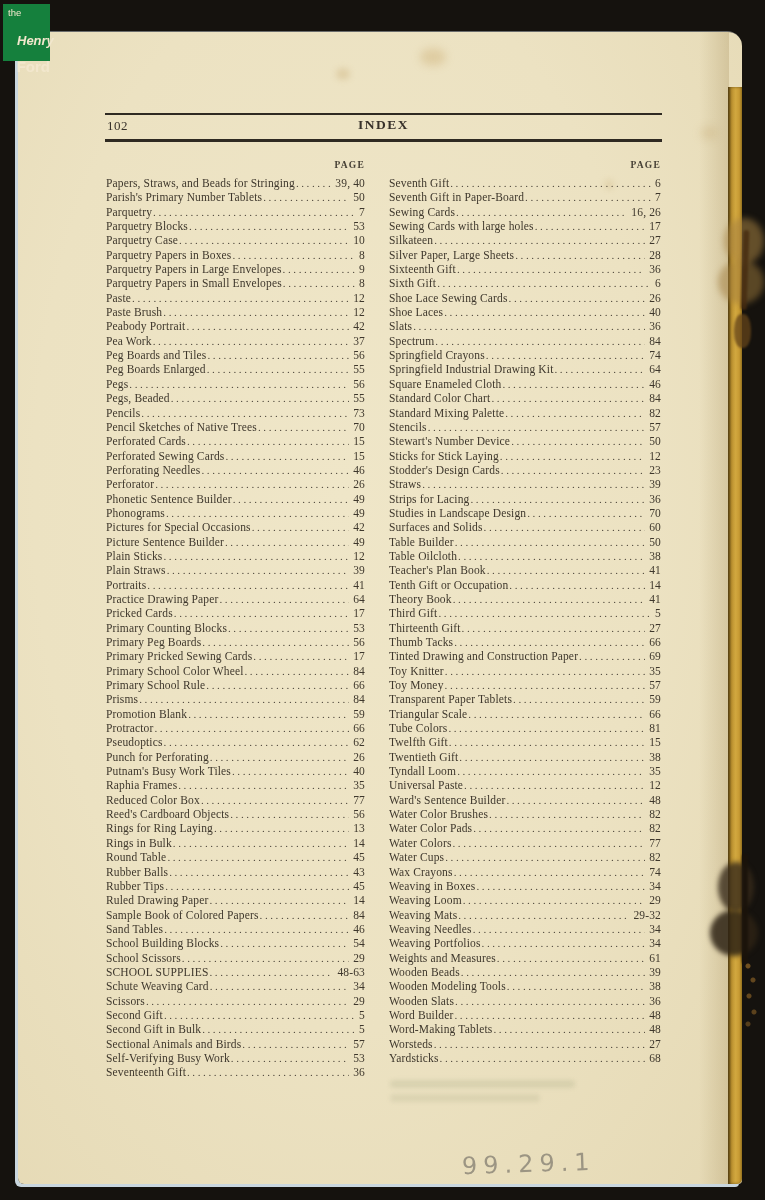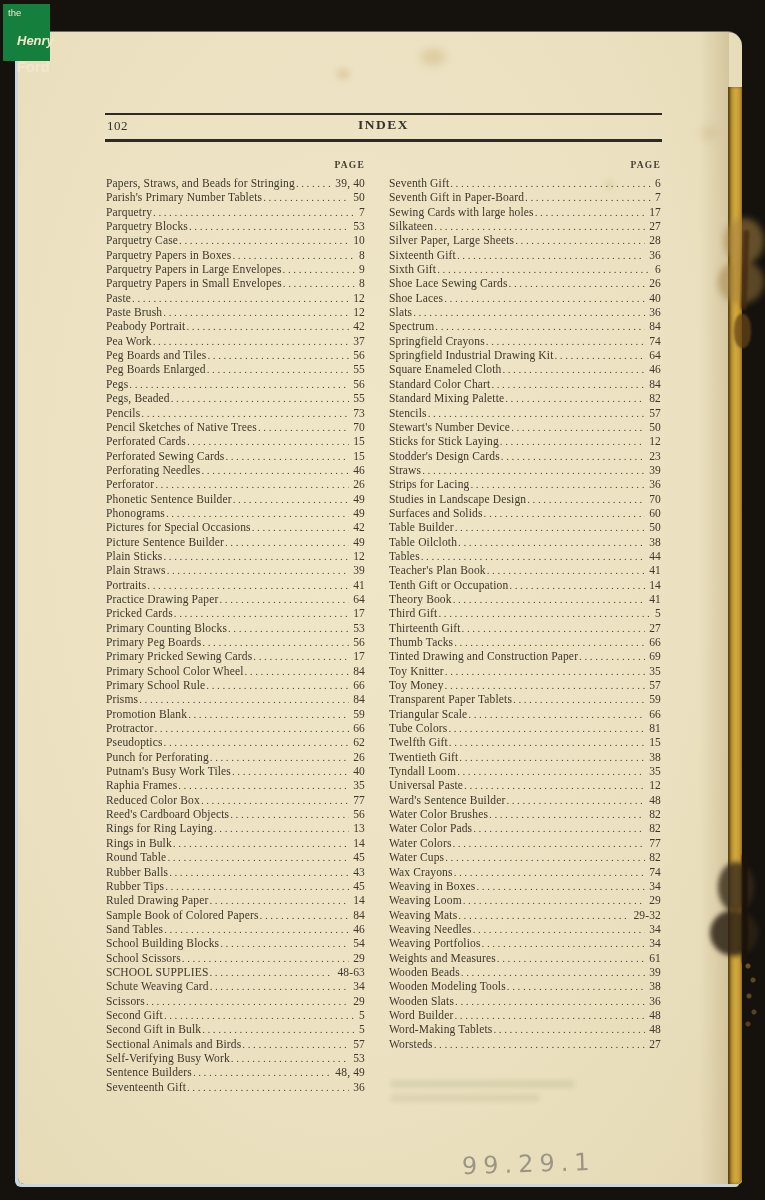--- a/index.html
+++ b/index.html
@@ -475,25 +475,20 @@
     <span class="leader"></span>
     <span class="pg">57</span>
   </div>
 
   <div class="entry">
     <span class="lbl">Self-Verifying Busy Work</span>
     <span class="leader"></span>
     <span class="pg">53</span>
   </div>
 
-  <div class="entry">
-    <span class="lbl">Sentence Builders</span>
-    <span class="leader"></span>
-    <span class="pg">48, 49</span>
-  </div>
 
   <div class="entry">
     <span class="lbl">Seventeenth Gift</span>
     <span class="leader"></span>
     <span class="pg">36</span>
   </div>
 </div>
   </div>
 
   <div class="col col-right">
@@ -504,20 +499,25 @@
     <span class="leader"></span>
     <span class="pg">6</span>
   </div>
 
   <div class="entry">
     <span class="lbl">Seventh Gift in Paper-Board</span>
     <span class="leader"></span>
     <span class="pg">7</span>
   </div>
 
+  <div class="entry">
+    <span class="lbl">Sewing Cards</span>
+    <span class="leader"></span>
+    <span class="pg">16, 26</span>
+  </div>
 
   <div class="entry">
     <span class="lbl">Sewing Cards with large holes</span>
     <span class="leader"></span>
     <span class="pg">17</span>
   </div>
 
   <div class="entry">
     <span class="lbl">Silkateen</span>
     <span class="leader"></span>
@@ -650,25 +650,20 @@
     <span class="leader"></span>
     <span class="pg">50</span>
   </div>
 
   <div class="entry">
     <span class="lbl">Table Oilcloth</span>
     <span class="leader"></span>
     <span class="pg">38</span>
   </div>
 
-  <div class="entry">
-    <span class="lbl">Tables</span>
-    <span class="leader"></span>
-    <span class="pg">44</span>
-  </div>
 
   <div class="entry">
     <span class="lbl">Teacher's Plan Book</span>
     <span class="leader"></span>
     <span class="pg">41</span>
   </div>
 
   <div class="entry">
     <span class="lbl">Tenth Gift or Occupation</span>
     <span class="leader"></span>
@@ -861,20 +856,25 @@
     <span class="leader"></span>
     <span class="pg">48</span>
   </div>
 
   <div class="entry">
     <span class="lbl">Worsteds</span>
     <span class="leader"></span>
     <span class="pg">27</span>
   </div>
 
+  <div class="entry">
+    <span class="lbl">Yardsticks</span>
+    <span class="leader"></span>
+    <span class="pg">68</span>
+  </div>
 </div>
   </div>
 
   <div class="blot stain-tan-1"></div>
   <div class="blot stain-tan-2"></div>
   <div class="blot stain-streak-1"></div>
   <div class="blot stain-small-1"></div>
   <div class="blot stain-ink-1"></div>
   <div class="blot stain-ink-2"></div>
   <div class="blot stain-streak-2"></div>

